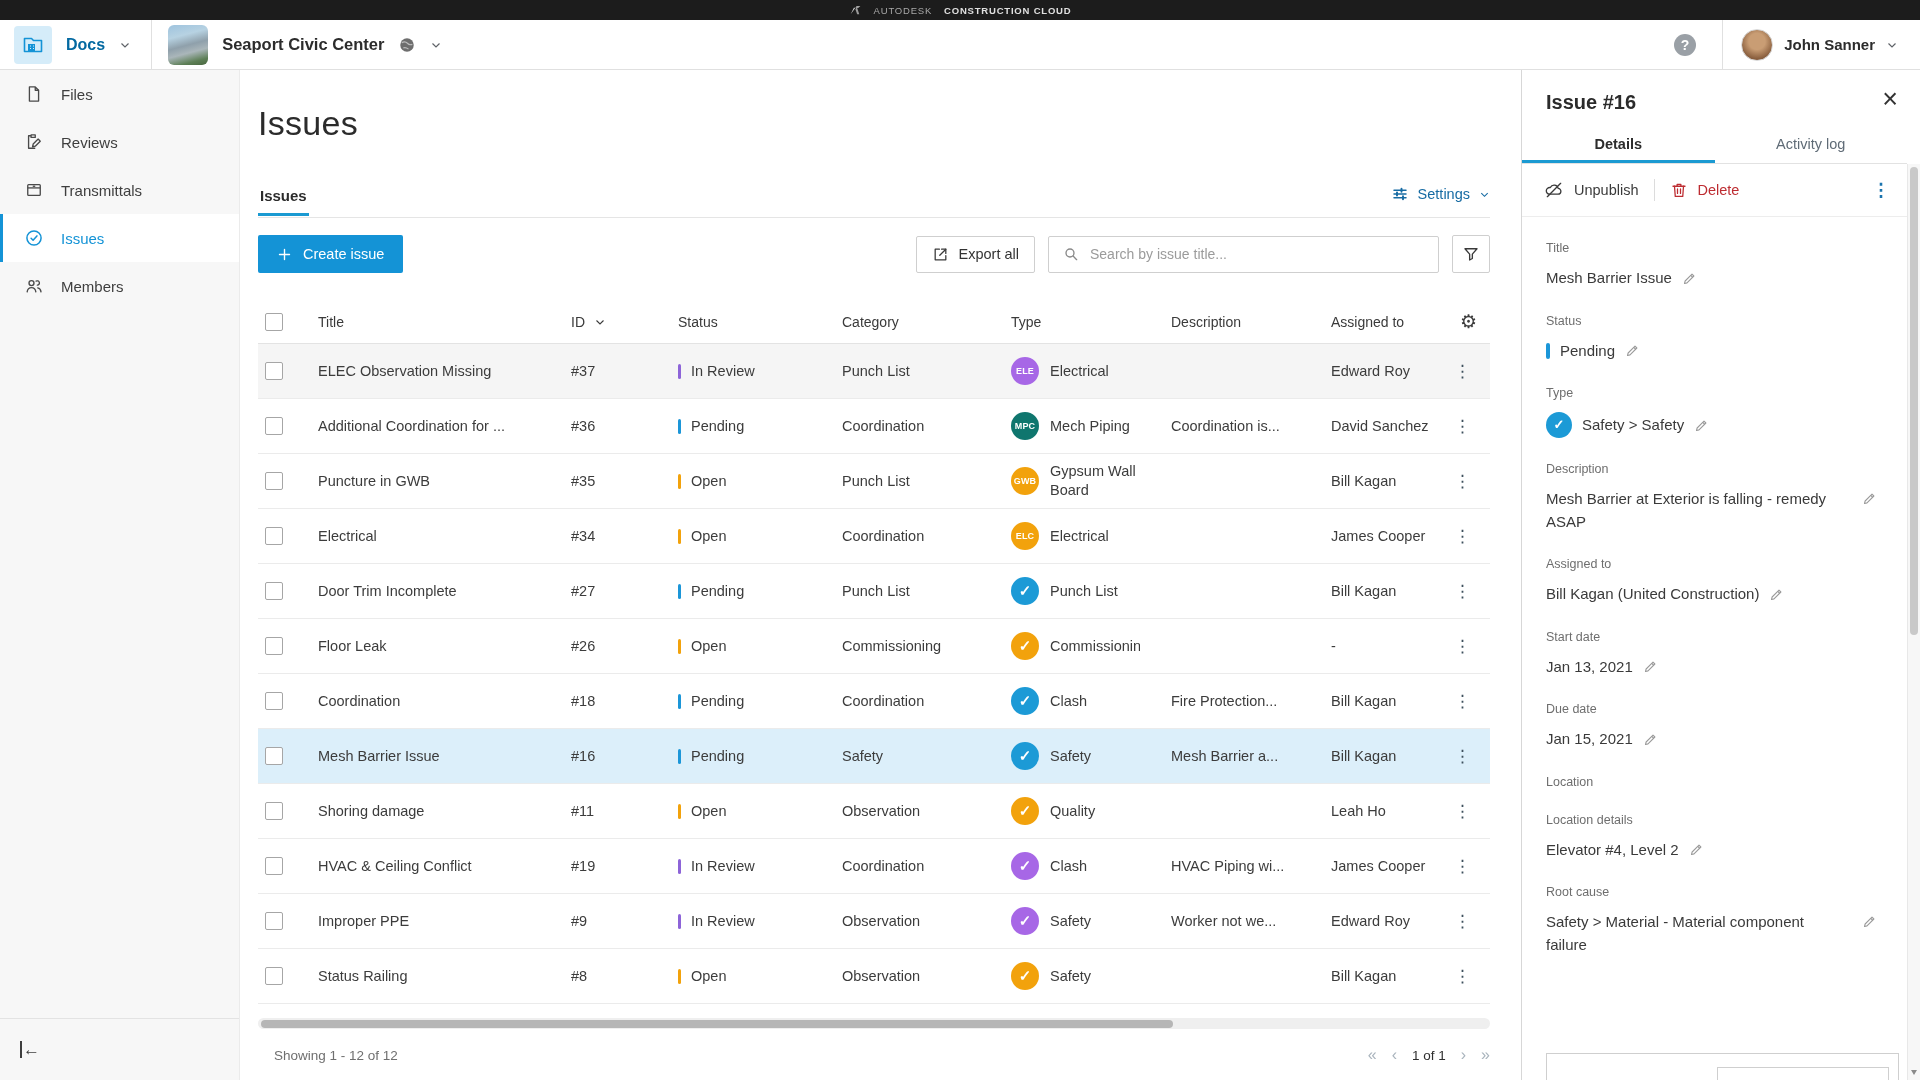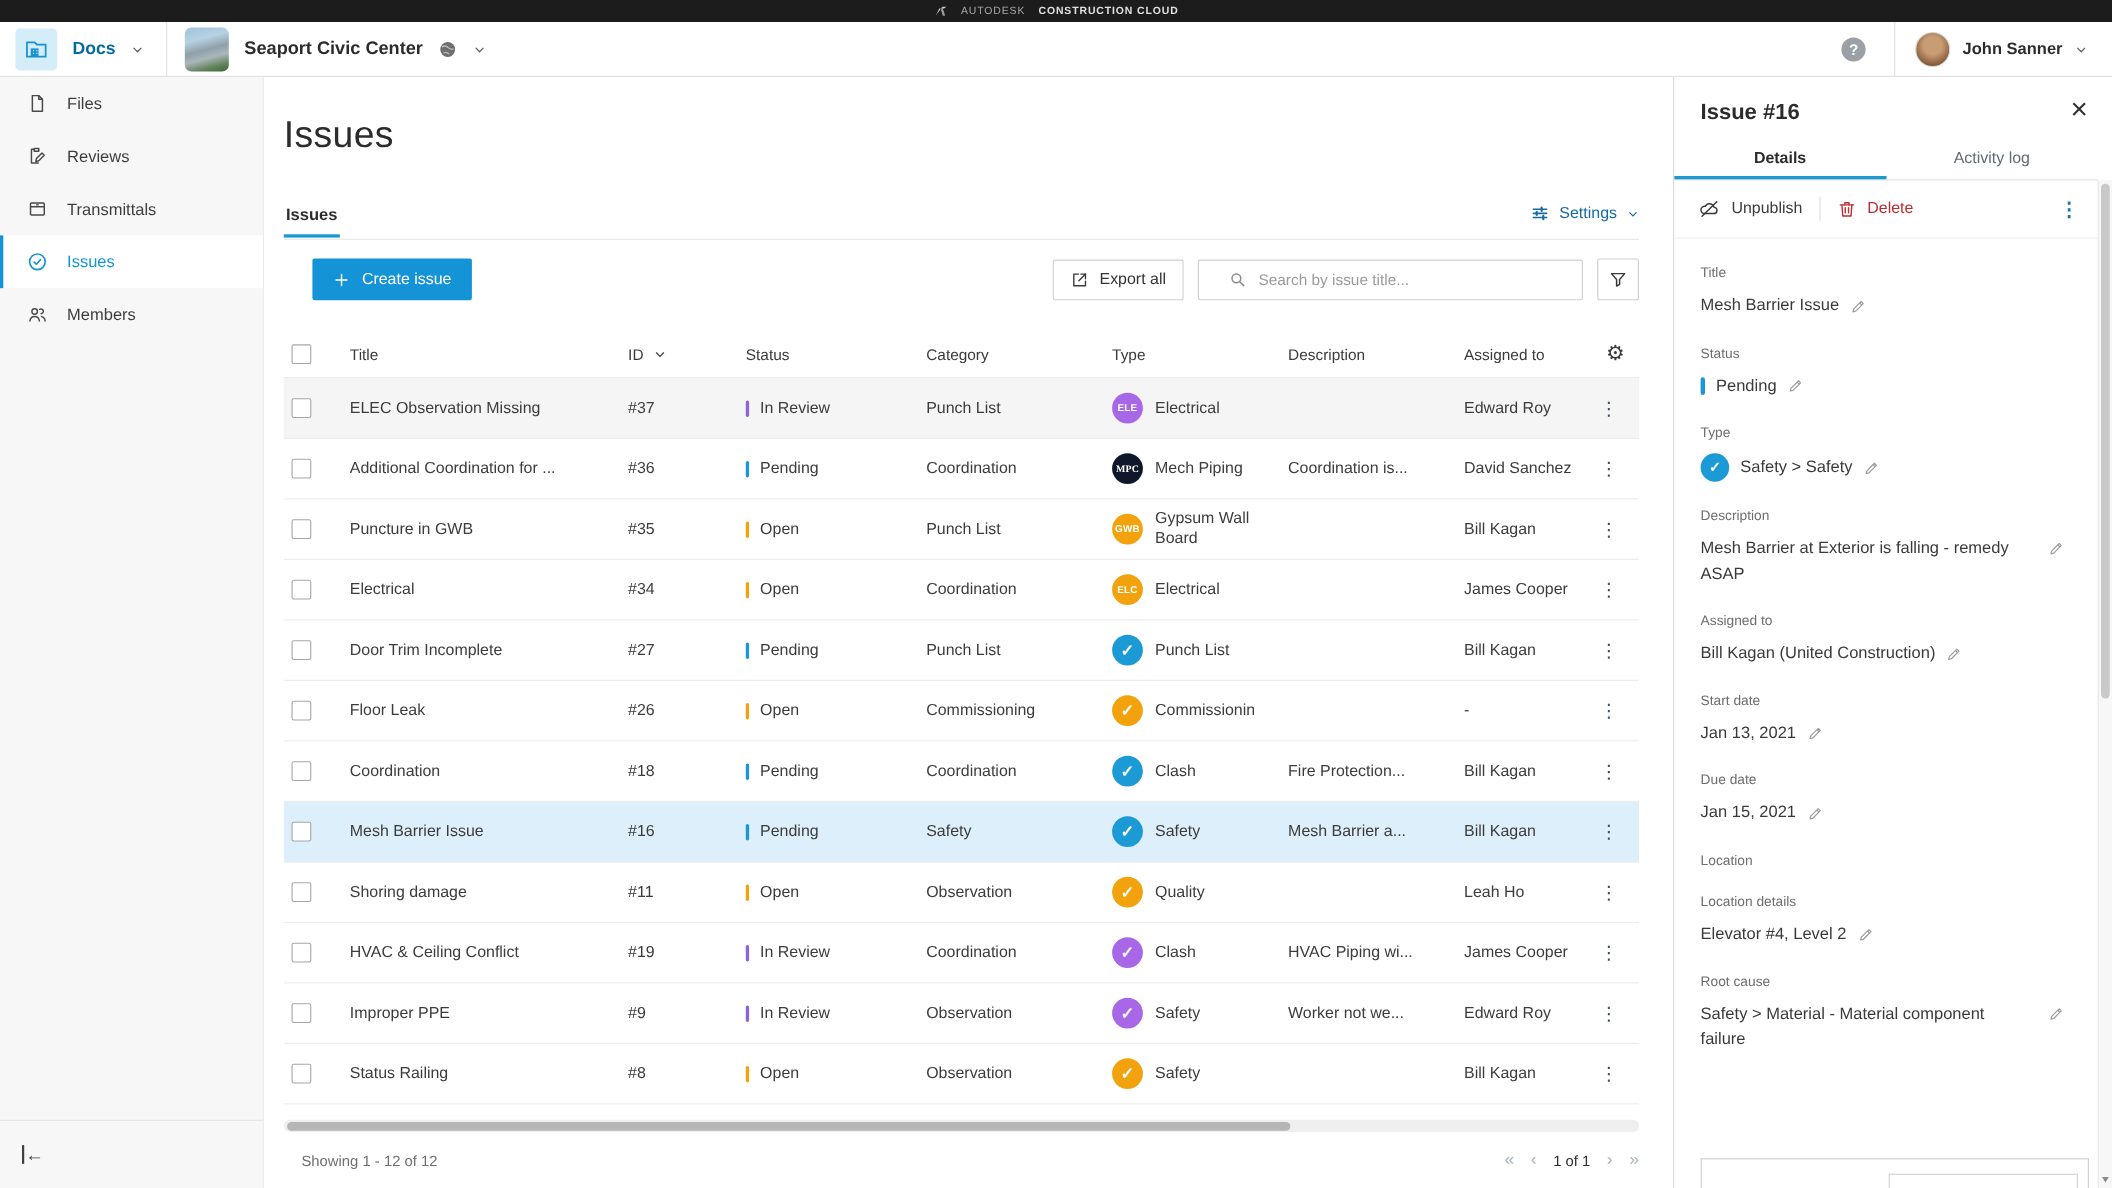--- a/index.html
+++ b/index.html
@@ -49,26 +49,26 @@
 
   
   .main { position:absolute; top:70px; left:240px; right:399px; bottom:0; background:#fff; }
   .page-title { position:absolute; top:34px; left:18px; margin:0; font-size:34px; font-weight:300; color:#2b2b2b; letter-spacing:.3px; }
   .tabrow { position:absolute; top:117px; left:18px; right:31px; height:31px; border-bottom:1px solid #e5e5e5; }
   .tab-active { display:inline-block; font-size:15px; font-weight:700; color:#2c2c2c; padding:0 2px 9px 2px; border-bottom:3px solid #1b9ad2; }
   .settings-link { position:absolute; right:0; top:-2px; display:flex; align-items:center; gap:9px; color:#166ba3; font-size:14.5px; cursor:pointer; }
 
   .toolbar { position:absolute; top:165px; left:18px; right:31px; height:38px; display:flex; align-items:center; }
   .btn-create { background:#1493d6; color:#fff; font-size:14.5px; display:flex; align-items:center; gap:11px;
-    padding:0 19px; height:38px; border-radius:2px; cursor:pointer;margin-left:26px; }
+    padding:0 19px; height:38px; border-radius:2px; cursor:pointer; }
   .toolbar-right { margin-left:auto; display:flex; align-items:center; gap:13px;justify-content:space-between; }
   .btn-export { height:37px; border:1px solid #cfcfcf; border-radius:2px; background:#fff; color:#333;
     display:flex; align-items:center; gap:10px; padding:0 15px; font-size:14.5px; cursor:pointer; }
-  .searchbox { width:350px; height:37px; border:1px solid #cfcfcf; border-radius:2px; background:#fff;
-    display:flex; align-items:center; gap:9px; padding:0 27px; }
+  .searchbox { width:391px; height:37px; border:1px solid #cfcfcf; border-radius:2px; background:#fff;
+    display:flex; align-items:center; gap:9px; padding:0 14px; }
   .searchbox input { border:0; outline:0; flex:1; font-size:14px; color:#333; font-family:"Liberation Sans",sans-serif; background:transparent; }
   .searchbox input::placeholder { color:#9b9b9b; }
   .btn-filter { width:38px; height:38px; border:1px solid #cfcfcf; border-radius:2px; background:#fff;
     display:flex; align-items:center; justify-content:center; cursor:pointer; }
 
   
   .tablewrap { position:absolute; top:230px; left:18px; right:31px; }
   .thead { display:flex; align-items:center; height:44px; border-bottom:1px solid #e3e3e3; font-size:14px; color:#3a3a3a; }
   .cell { flex:none; padding-right:8px; }
   .c-check { width:60px; display:flex; align-items:center; padding-left:7px; }
@@ -329,21 +329,21 @@
             <span class="cb"></span>
           </div>
           <div class="cell c-title">Additional Coordination for ...</div>
           <div class="cell c-id">#36</div>
           <div class="cell c-status">
             <span class="stbar" style="background: rgb(28, 150, 216);"></span>
             <span>Pending</span>
           </div>
           <div class="cell c-cat">Coordination</div>
           <div class="cell c-type">
-            <span class="type-badge" data-kind="initials" style="background: #0f172a; font-family: Liberation Serif, serif;">MPC</span>
+            <span class="type-badge" data-kind="initials" style="background: #0f766e;">MPC</span>
             <span class="type-label">Mech Piping</span>
           </div>
           <div class="cell c-desc">Coordination is...</div>
           <div class="cell c-asg">David Sanchez</div>
           <div class="cell c-menu">
             <span class="kebab">⋮</span>
           </div>
         </div>
 
         <div class="trow" data-variant="">

